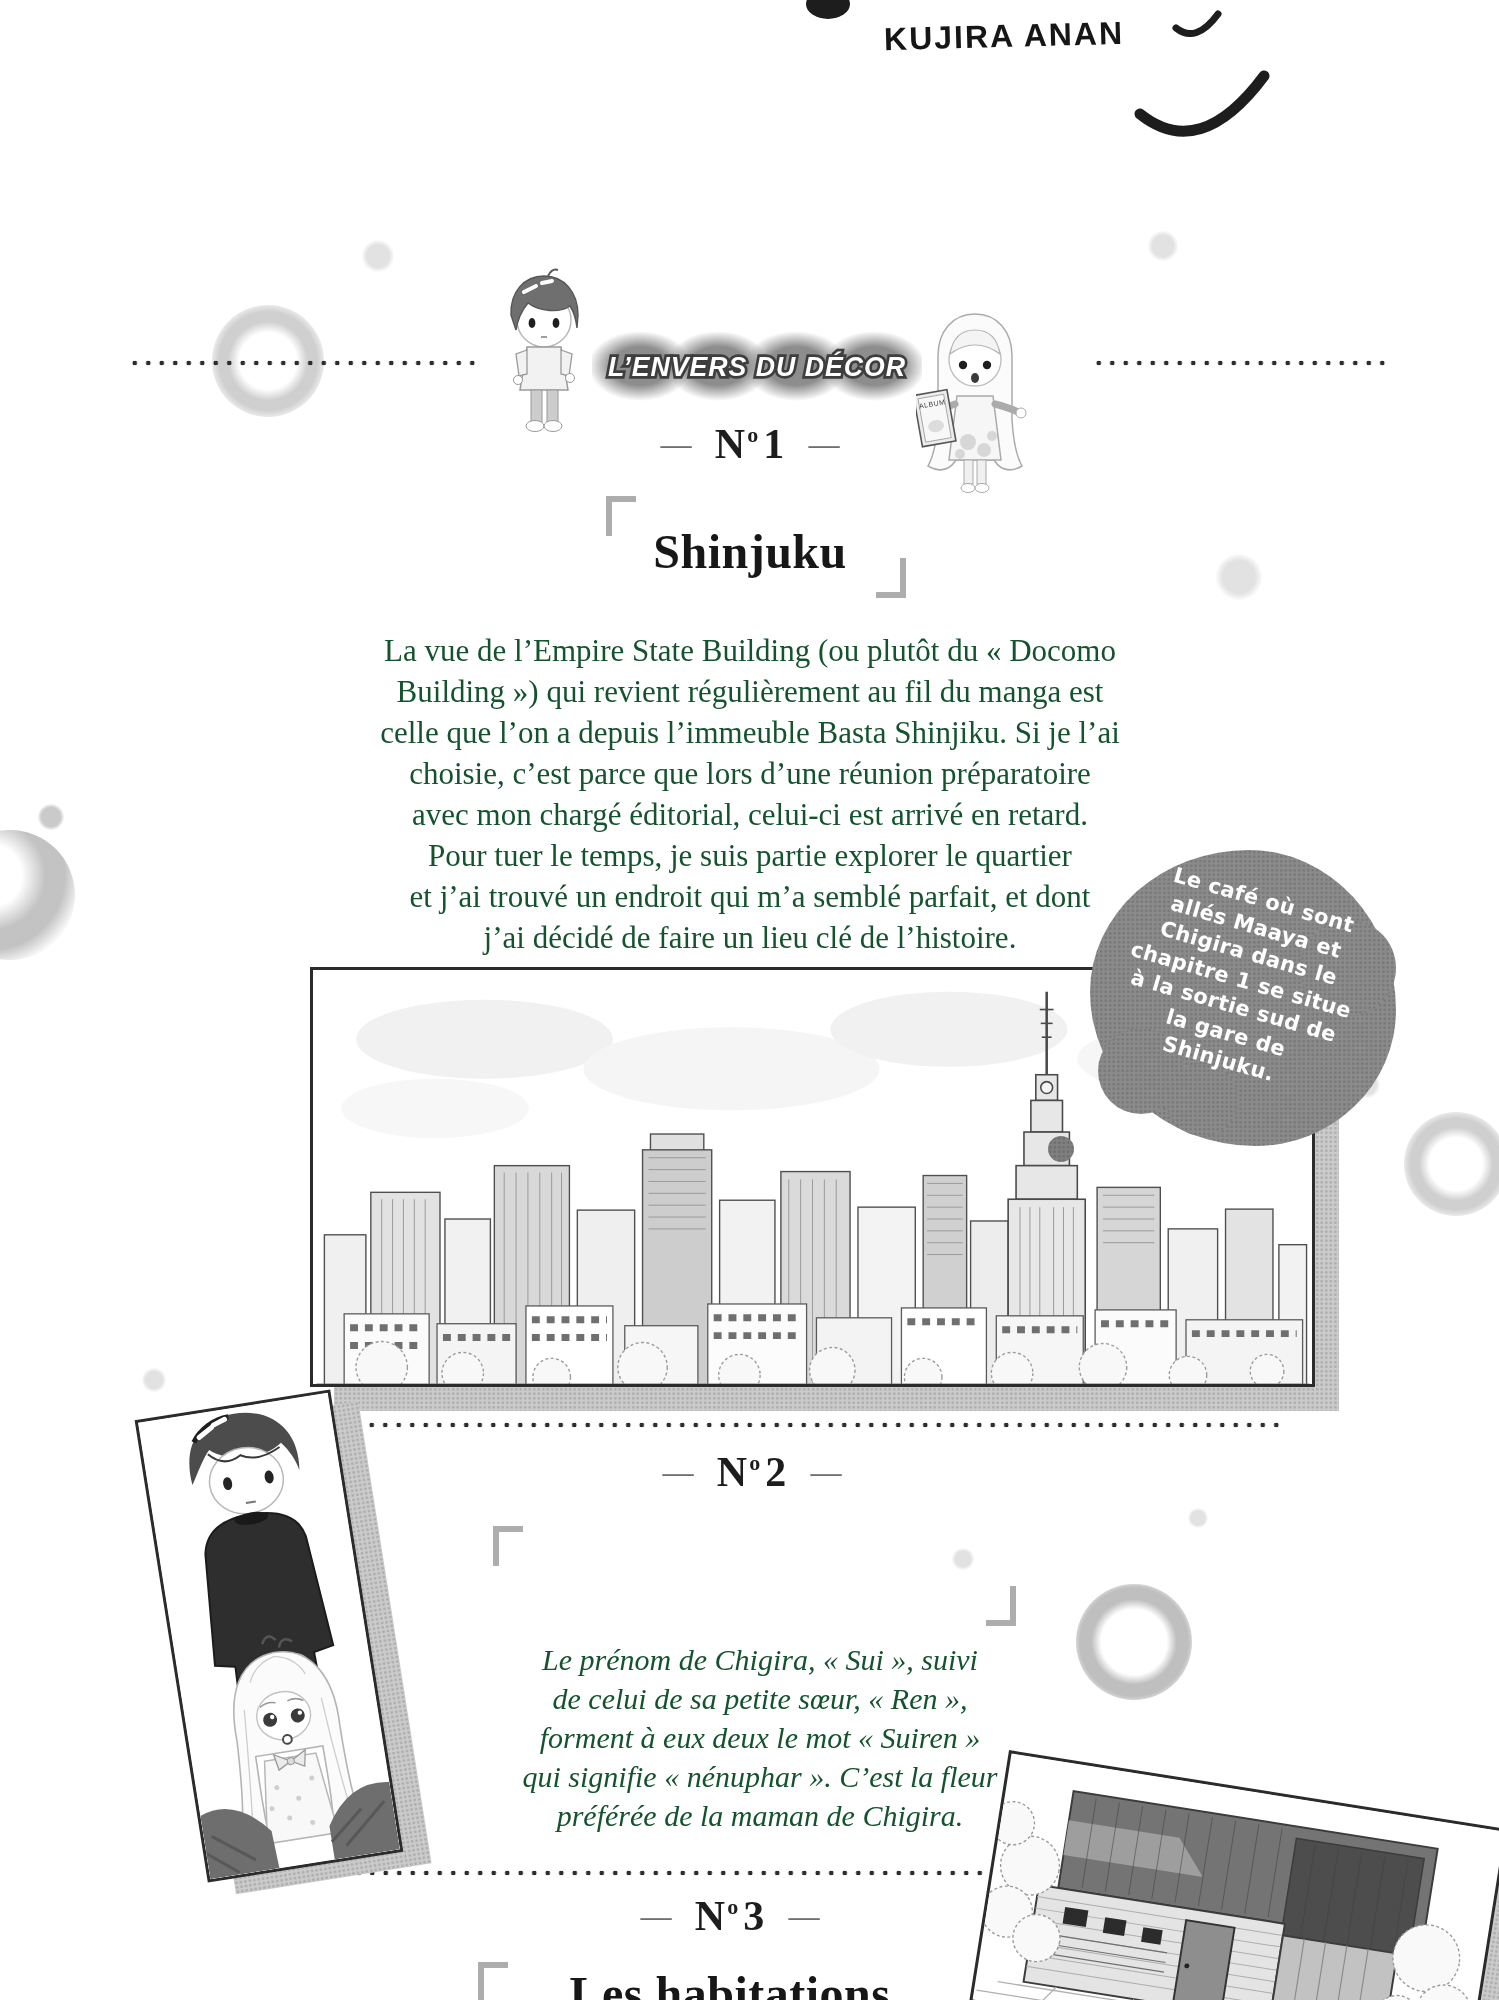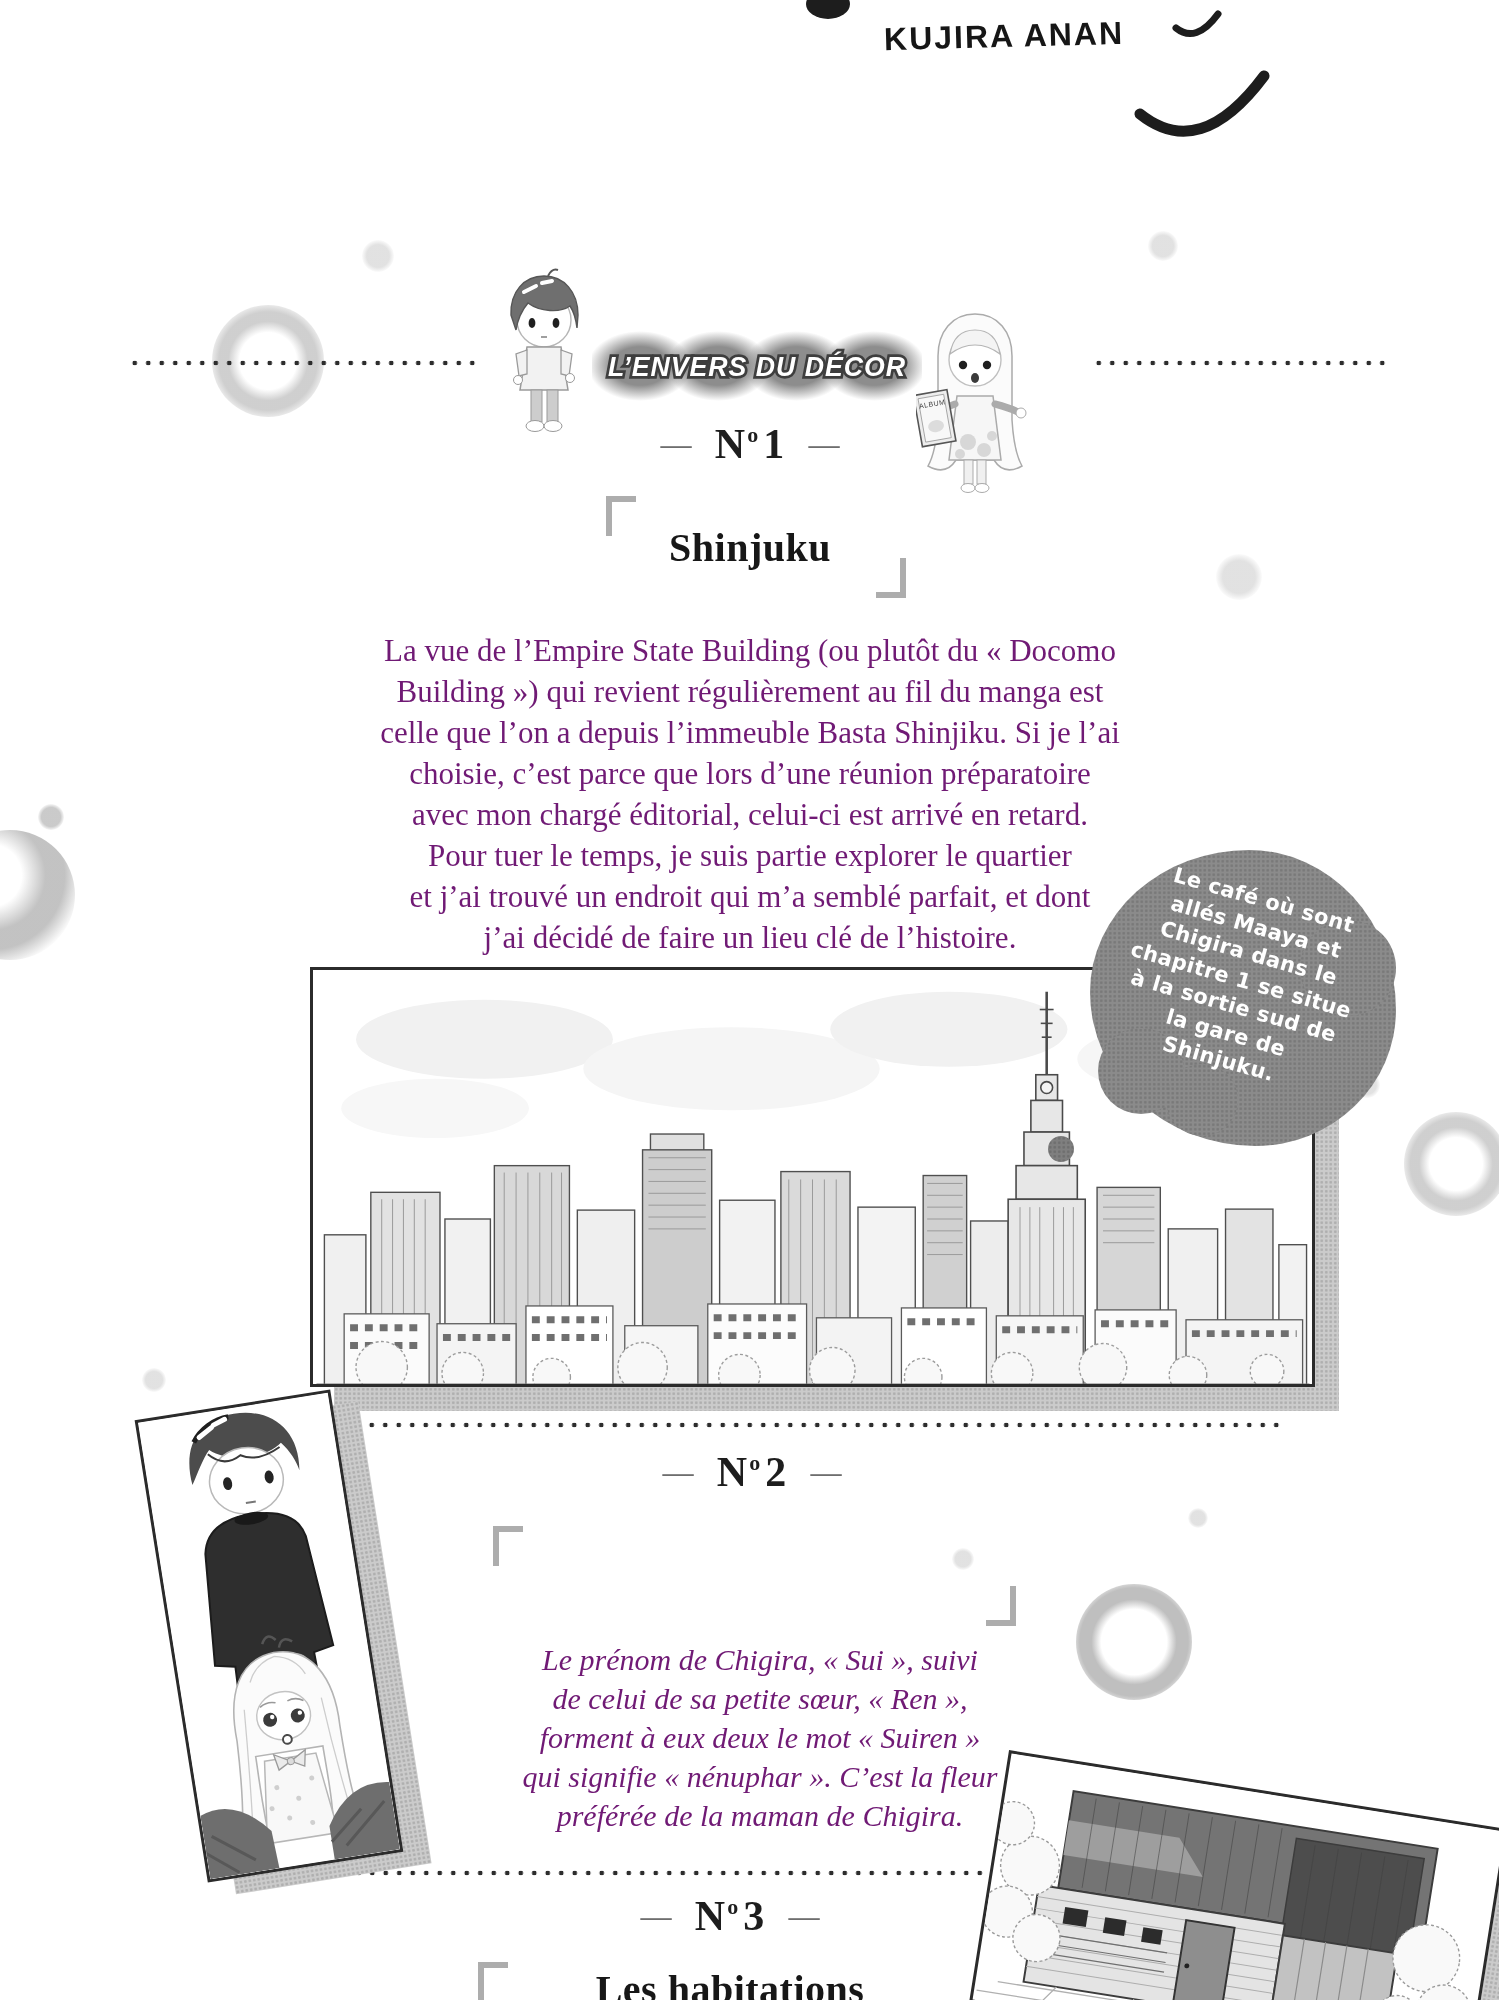--- a/index.html
+++ b/index.html
@@ -23,25 +23,25 @@
   .deco-blob{border-radius:50%;background:radial-gradient(circle at 35% 35%,rgba(175,175,175,0) 0 26%,rgba(145,145,145,.55) 46% 62%,rgba(145,145,145,0) 78%);}
 
   .author{font-family:"Liberation Sans",sans-serif;font-weight:bold;font-size:32px;
           letter-spacing:2px;color:#161616;transform:rotate(-1.5deg);white-space:nowrap;}
 
   .no-row{display:flex;align-items:center;justify-content:center;gap:30px;}
   .no-label{font-weight:bold;font-size:42px;color:#1d1d1d;letter-spacing:1px;}
   .no-sup{font-size:22px;vertical-align:16px;margin:0 4px 0 1px;}
   .no-dash{font-size:36px;color:#6e6e6e;transform:scaleX(1.7);font-weight:normal;}
 
-  .sec-title{font-weight:bold;font-size:40px;color:#171717;text-align:center;letter-spacing:.5px;white-space:nowrap;}
+  .sec-title{font-weight:bold;font-size:48px;color:#171717;text-align:center;letter-spacing:.5px;white-space:nowrap;}
   .brk-tl{border-top:6px solid #adadad;border-left:6px solid #adadad;width:24px;height:34px;}
   .brk-br{border-bottom:6px solid #adadad;border-right:6px solid #adadad;width:24px;height:34px;}
 
-  .body-text{font-size:31px;line-height:41px;text-align:center;white-space:pre-line;color:#701a75;}
+  .body-text{font-size:31px;line-height:41px;text-align:center;white-space:pre-line;color:#14532d;}
   .body-text.small{font-size:30px;line-height:39px;font-style:italic;}
 
   .img-shadow{background-color:#cbcbcb;}
   .frame{border:3px solid #2b2b2b;background:#fff;overflow:hidden;box-sizing:border-box;}
 
   .bubble-main{background-color:#8b8b8b;border-radius:52% 48% 46% 54% / 48% 54% 46% 52%;}
   .bubble-bump{background-color:#8b8b8b;border-radius:50%;}
   .bubble-text{color:#ffffff;font-family:"DejaVu Sans",sans-serif;font-weight:bold;font-size:21px;
                line-height:27.5px;letter-spacing:.4px;text-align:center;white-space:pre-line;
                transform:rotate(16deg);}

